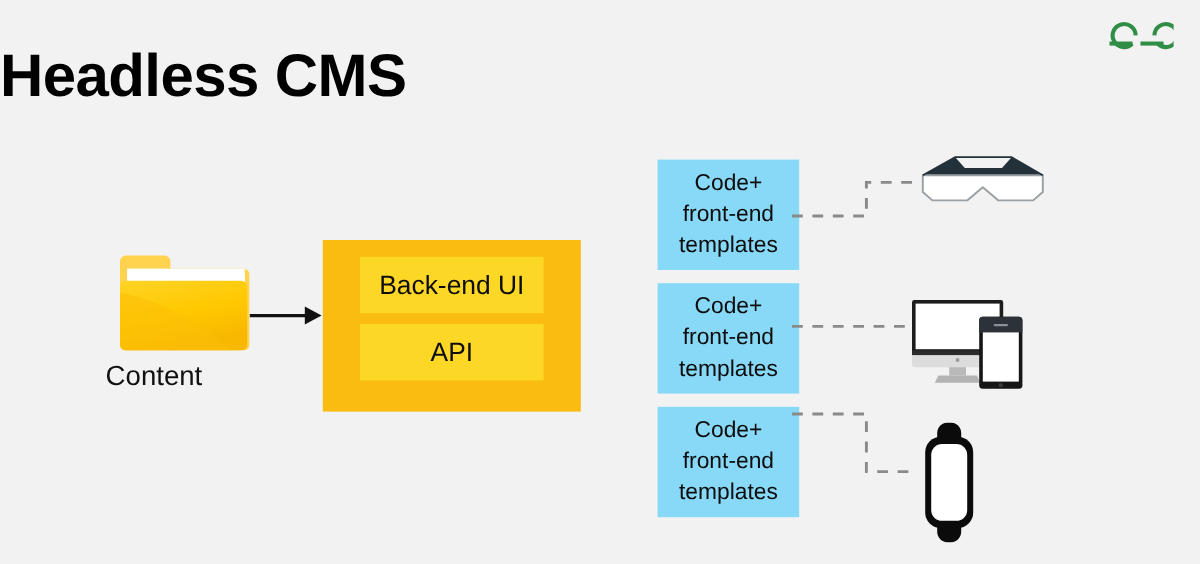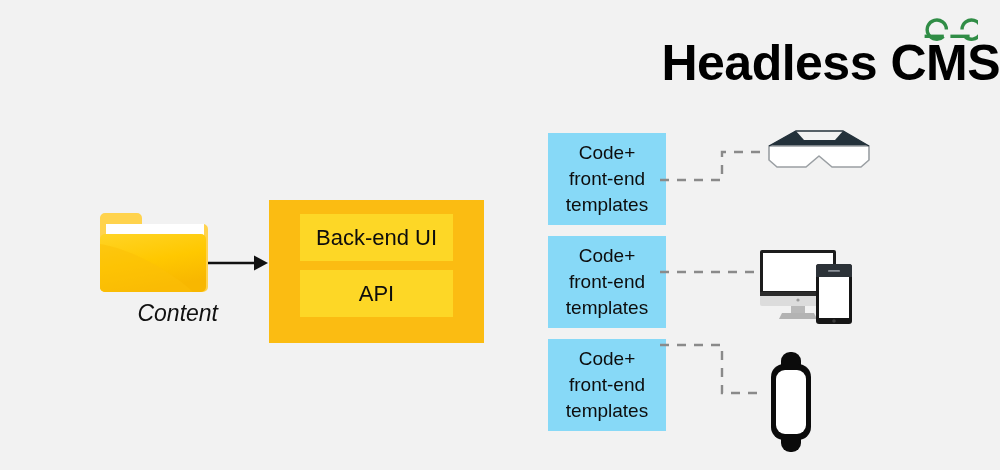--- a/index.html
+++ b/index.html
@@ -20,21 +20,21 @@
     width: 1000px;
     height: 470px;
   }
 
   
   #page-title {
     position: absolute;
     left: 0;
     top: 38px;
     width: 1000px;
-    text-align: right;
+    text-align: left;
     font-size: 50px;
     font-weight: bold;
     color: #000000;
     letter-spacing: -0.5px;
     line-height: 1;
   }
 
   
   #brand-logo {
     position: absolute;
@@ -57,24 +57,23 @@
     left: 10px;
     top: 0;
     width: 110px;
     height: 84px;
   }
   #content-label {
     position: absolute;
     left: 0;
     top: 92px;
     width: 130px;
-    text-align: right;
+    text-align: left;
     font-size: 23px;
     color: #111111;
-    font-style: italic;
   }
 
   
   #flow-arrow {
     position: absolute;
     left: 208px;
     top: 248px;
     width: 62px;
     height: 30px;
   }

